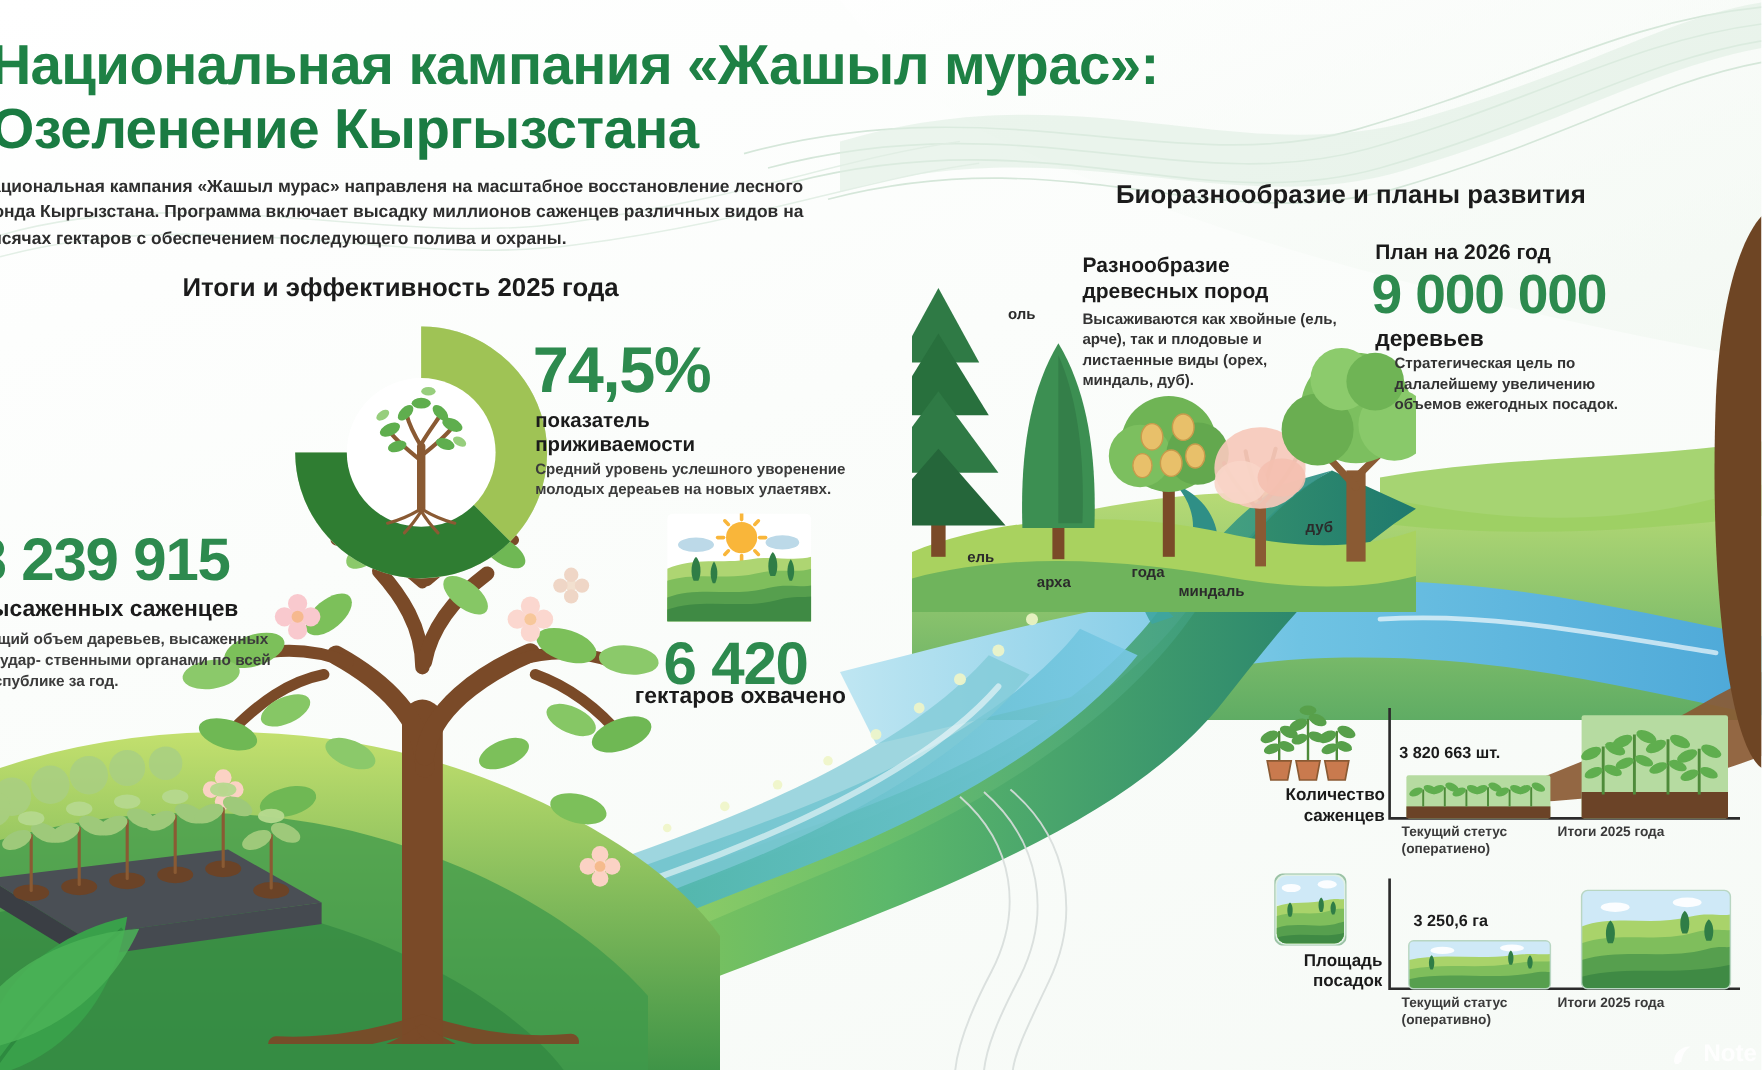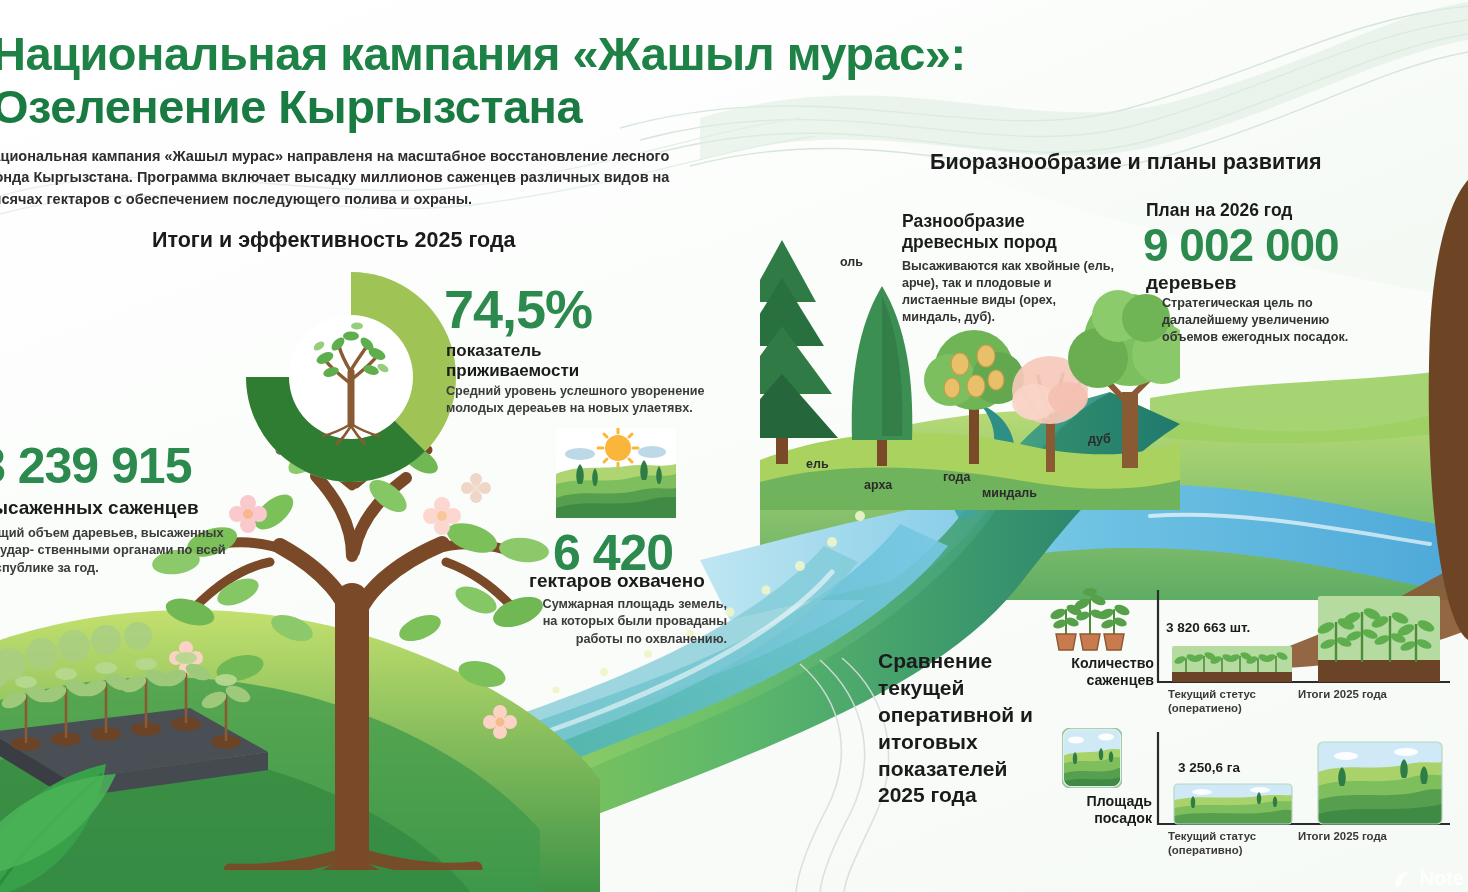--- a/index.html
+++ b/index.html
@@ -478,39 +478,37 @@
   <div class="abs statdesc pct-desc">Средний уровень услешного уворенение молодых дереаьев на новых улаетявх.</div>
   <div class="abs statlabel pct-lbl" style="white-space:pre-line">показатель
 приживаемости</div>
 
   <div class="abs bignum seed-num">8 239 915</div>
   <div class="abs statlabel seed-lbl">высаженных саженцев</div>
   <div class="abs statdesc seed-desc">Общий объем даревьев, высаженных государ- ственными органами по всей республике за год.</div>
 
   <div class="abs bignum ha-num">6 420</div>
   <div class="abs statlabel ha-lbl">гектаров охвачено</div>
-  <div class="abs statdesc ha-desc">Сумжарная площадь земель, на которых были проваданы работы по охвланению.</div>
 
   <div class="abs div-desc">Высаживаются как хвойные (ель, арче), так и плодовые и листаенные виды (орех, миндаль, дуб).</div>
   <div class="abs div-lbl" style="white-space:pre-line">Разнообразие
 древесных пород</div>
 
   <div class="abs plan-lbl">План на 2026 год</div>
-  <div class="abs bignum plan-num">9 002 000</div>
+  <div class="abs bignum plan-num">9 000 000</div>
   <div class="abs plan-sub">деревьев</div>
   <div class="abs plan-desc">Стратегическая цель по далалейшему увеличению объемов ежегодных посадок.</div>
 
   <div class="abs sp-label" style="left:840px; top:255px;">оль</div>
   <div class="abs sp-label" style="left:806px; top:457px;text-align:right;">ель</div>
   <div class="abs sp-label" style="left:864px; top:478px;">арха</div>
   <div class="abs sp-label" style="left:943px; top:470px;">года</div>
   <div class="abs sp-label" style="left:982px; top:486px;">миндаль</div>
   <div class="abs sp-label" style="left:1088px; top:432px;">дуб</div>
 
-  <div class="abs cmp-head">Сравнение текущей оперативной и итоговых показателей 2025 года</div>
 
   <svg class="abs" style="left:1050px; top:586px;" width="80" height="66" viewBox="0 0 80 66">
     <g stroke="#4e8b3a" stroke-width="2" fill="none" stroke-linecap="round">
       <path d="M16,48 V24"></path>
         <path d="M40,48 V14"></path>
         <path d="M64,48 V24"></path>
     </g>
     <g fill="#57a04a">
       <ellipse cx="8" cy="28" rx="8" ry="4.5" transform="rotate(-25 8 28)"></ellipse>
       <ellipse cx="24" cy="24" rx="8" ry="4.5" transform="rotate(25 24 24)"></ellipse>

